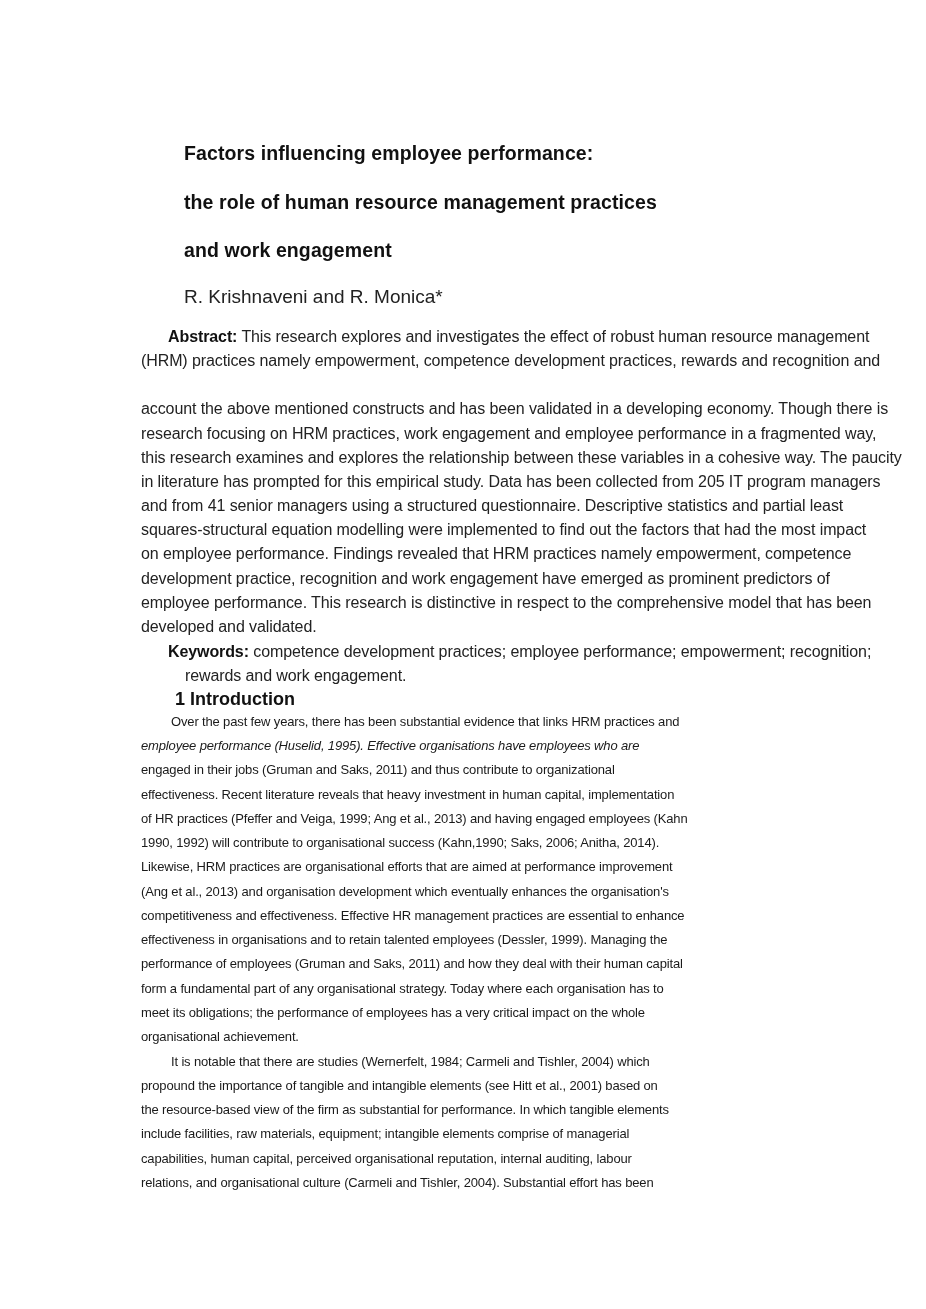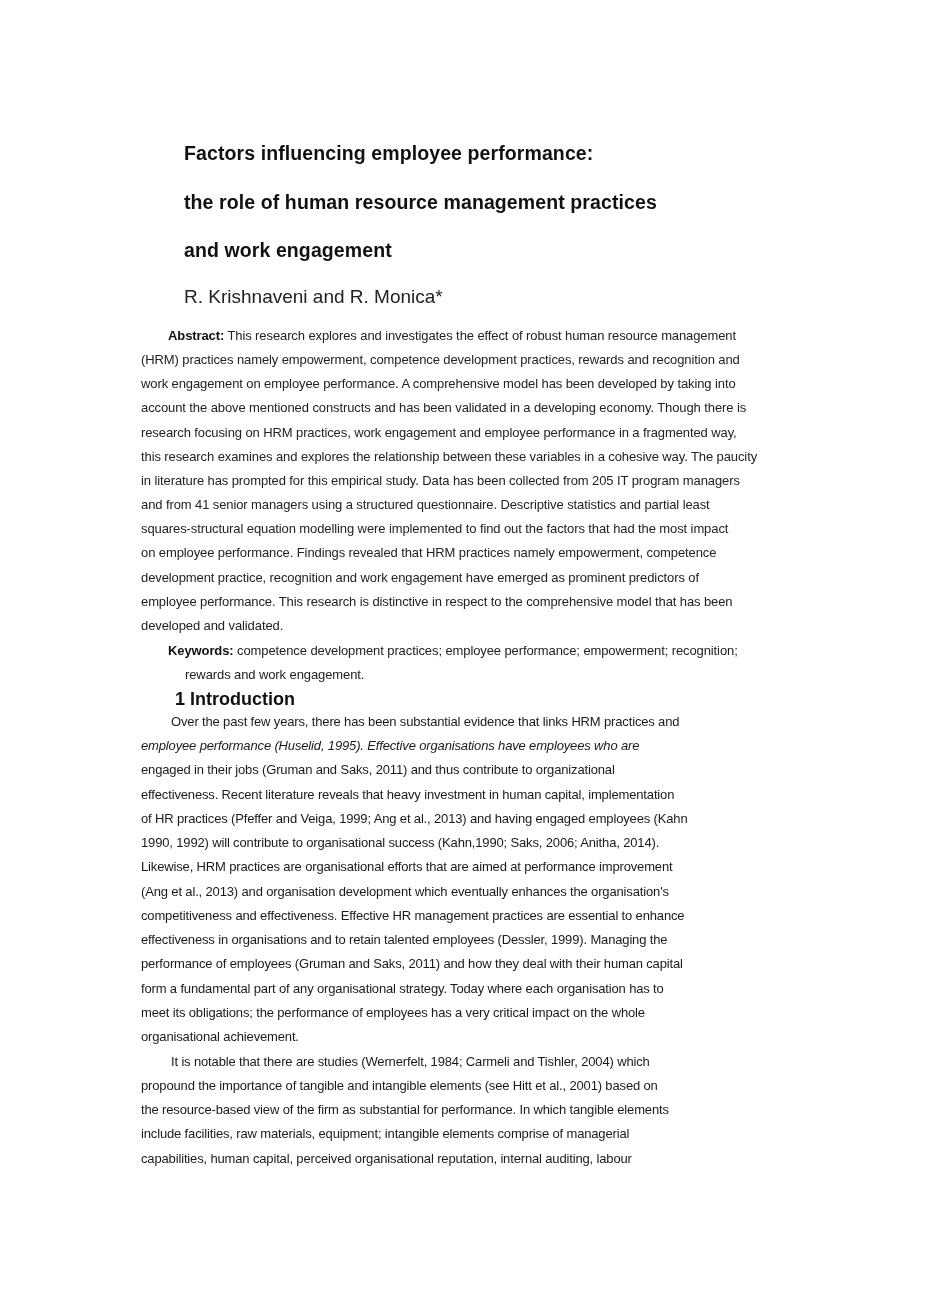--- a/index.html
+++ b/index.html
@@ -12,21 +12,21 @@
     white-space: nowrap;
   }
   .authors {
     position: absolute; left: 184px; top: 270px;
     font-family: "Liberation Sans", sans-serif;
     font-size: 19px; color: #222; white-space: nowrap;
   }
   .abs-line {
     position: absolute; left: 141px;
     font-family: "Liberation Sans", sans-serif;
-    font-size: 13px; color: #222; white-space: nowrap; letter-spacing: -0.1px;
+    font-size: 16px; color: #222; white-space: nowrap; letter-spacing: -0.1px;
   }
   .abs-line.indent { left: 168px; }
   .abs-label { font-weight: bold; color: #111; }
   .section-heading {
     position: absolute; left: 175px; top: 673px;
     font-family: "Liberation Sans", sans-serif;
     font-weight: bold; font-size: 18px; color: #111; white-space: nowrap;
   }
   .body-line {
     position: absolute; left: 141px;
@@ -41,21 +41,20 @@
 <div class="page">
 
   <div class="title-line" style="top:126px;">Factors influencing employee performance:</div>
   <div class="title-line" style="top:175px;">the role of human resource management practices</div>
   <div class="title-line" style="top:223px;">and work engagement</div>
 
   <div class="authors">R. Krishnaveni and R. Monica*</div>
 
   <div class="abs-line indent" style="top:312px;"><span class="abs-label">Abstract:</span><span> This research explores and investigates the effect of robust human resource management</span></div>
   <div class="abs-line" style="top:336px;">(HRM) practices namely empowerment, competence development practices, rewards and recognition and</div>
-  <div class="abs-line" style="top:360px;">work engagement on employee performance. A comprehensive model has been developed by taking into</div>
   <div class="abs-line" style="top:384px;">account the above mentioned constructs and has been validated in a developing economy. Though there is</div>
   <div class="abs-line" style="top:409px;">research focusing on HRM practices, work engagement and employee performance in a fragmented way,</div>
   <div class="abs-line" style="top:433px;">this research examines and explores the relationship between these variables in a cohesive way. The paucity</div>
   <div class="abs-line" style="top:457px;">in literature has prompted for this empirical study. Data has been collected from 205 IT program managers</div>
   <div class="abs-line" style="top:481px;">and from 41 senior managers using a structured questionnaire. Descriptive statistics and partial least</div>
   <div class="abs-line" style="top:505px;">squares-structural equation modelling were implemented to find out the factors that had the most impact</div>
   <div class="abs-line" style="top:529px;">on employee performance. Findings revealed that HRM practices namely empowerment, competence</div>
   <div class="abs-line" style="top:554px;">development practice, recognition and work engagement have emerged as prominent predictors of</div>
   <div class="abs-line" style="top:578px;">employee performance. This research is distinctive in respect to the comprehensive model that has been</div>
   <div class="abs-line" style="top:602px;">developed and validated.</div>
@@ -78,14 +77,15 @@
   <div class="body-line" style="top:940px;">performance of employees (Gruman and Saks, 2011) and how they deal with their human capital</div>
   <div class="body-line" style="top:965px;">form a fundamental part of any organisational strategy. Today where each organisation has to</div>
   <div class="body-line" style="top:989px;">meet its obligations; the performance of employees has a very critical impact on the whole</div>
   <div class="body-line" style="top:1013px;text-align:center;">organisational achievement.</div>
 
   <div class="body-line indent" style="top:1038px;">It is notable that there are studies (Wernerfelt, 1984; Carmeli and Tishler, 2004) which</div>
   <div class="body-line" style="top:1062px;">propound the importance of tangible and intangible elements (see Hitt et al., 2001) based on</div>
   <div class="body-line" style="top:1086px;">the resource-based view of the firm as substantial for performance. In which tangible elements</div>
   <div class="body-line" style="top:1110px;">include facilities, raw materials, equipment; intangible elements comprise of managerial</div>
   <div class="body-line" style="top:1135px;">capabilities, human capital, perceived organisational reputation, internal auditing, labour</div>
+  <div class="body-line" style="top:1159px;">relations, and organisational culture (Carmeli and Tishler, 2004). Substantial effort has been</div>
 
 </div>
 
 </body></html>

